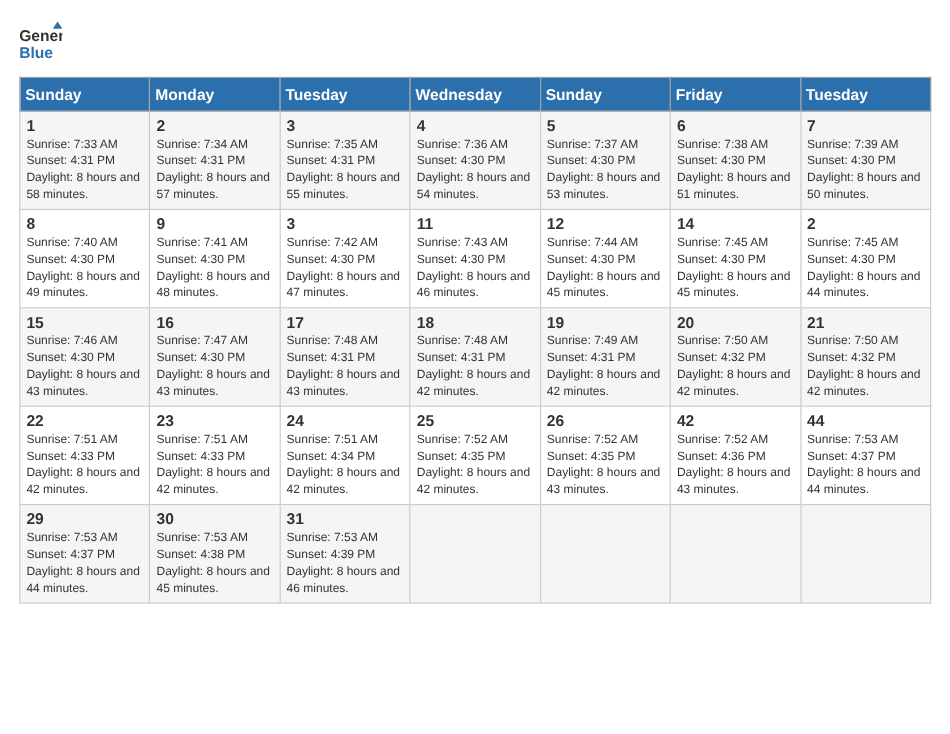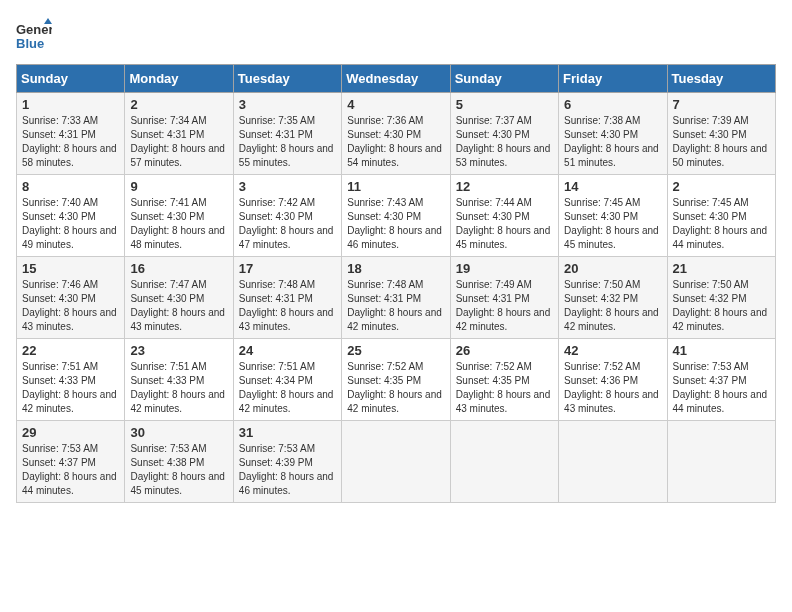--- a/index.html
+++ b/index.html
@@ -137,21 +137,21 @@
         <td><span class="day-num">20</span><span class="day-info">Sunrise: 7:50 AM<br>Sunset: 4:32 PM<br>Daylight: 8 hours and 42 minutes.</span></td>
         <td><span class="day-num">21</span><span class="day-info">Sunrise: 7:50 AM<br>Sunset: 4:32 PM<br>Daylight: 8 hours and 42 minutes.</span></td>
       </tr>
       <tr>
         <td><span class="day-num">22</span><span class="day-info">Sunrise: 7:51 AM<br>Sunset: 4:33 PM<br>Daylight: 8 hours and 42 minutes.</span></td>
         <td><span class="day-num">23</span><span class="day-info">Sunrise: 7:51 AM<br>Sunset: 4:33 PM<br>Daylight: 8 hours and 42 minutes.</span></td>
         <td><span class="day-num">24</span><span class="day-info">Sunrise: 7:51 AM<br>Sunset: 4:34 PM<br>Daylight: 8 hours and 42 minutes.</span></td>
         <td><span class="day-num">25</span><span class="day-info">Sunrise: 7:52 AM<br>Sunset: 4:35 PM<br>Daylight: 8 hours and 42 minutes.</span></td>
         <td><span class="day-num">26</span><span class="day-info">Sunrise: 7:52 AM<br>Sunset: 4:35 PM<br>Daylight: 8 hours and 43 minutes.</span></td>
         <td><span class="day-num">42</span><span class="day-info">Sunrise: 7:52 AM<br>Sunset: 4:36 PM<br>Daylight: 8 hours and 43 minutes.</span></td>
-        <td><span class="day-num">41</span><span class="day-info">Sunrise: 7:53 AM<br>Sunset: 4:37 PM<br>Daylight: 8 hours and 44 minutes.</span></td>
+        <td><span class="day-num">44</span><span class="day-info">Sunrise: 7:53 AM<br>Sunset: 4:37 PM<br>Daylight: 8 hours and 44 minutes.</span></td>
       </tr>
       <tr>
         <td><span class="day-num">29</span><span class="day-info">Sunrise: 7:53 AM<br>Sunset: 4:37 PM<br>Daylight: 8 hours and 44 minutes.</span></td>
         <td><span class="day-num">30</span><span class="day-info">Sunrise: 7:53 AM<br>Sunset: 4:38 PM<br>Daylight: 8 hours and 45 minutes.</span></td>
         <td><span class="day-num">31</span><span class="day-info">Sunrise: 7:53 AM<br>Sunset: 4:39 PM<br>Daylight: 8 hours and 46 minutes.</span></td>
         <td class="empty-cell"></td>
         <td class="empty-cell"></td>
         <td class="empty-cell"></td>
         <td class="empty-cell"></td>
       </tr>

